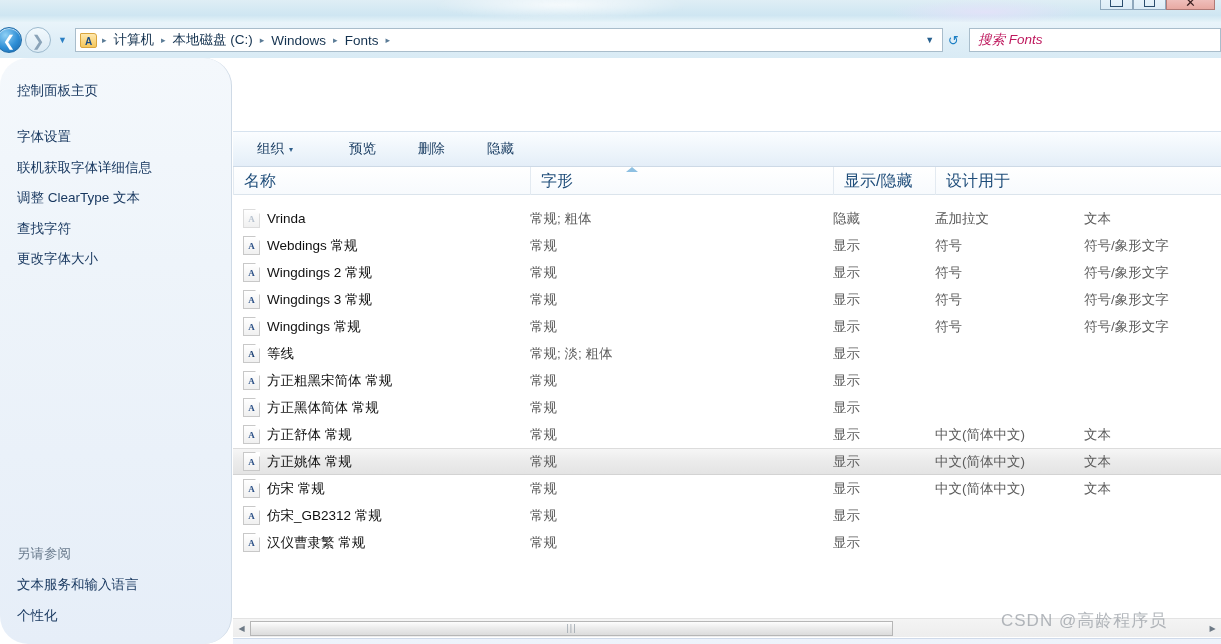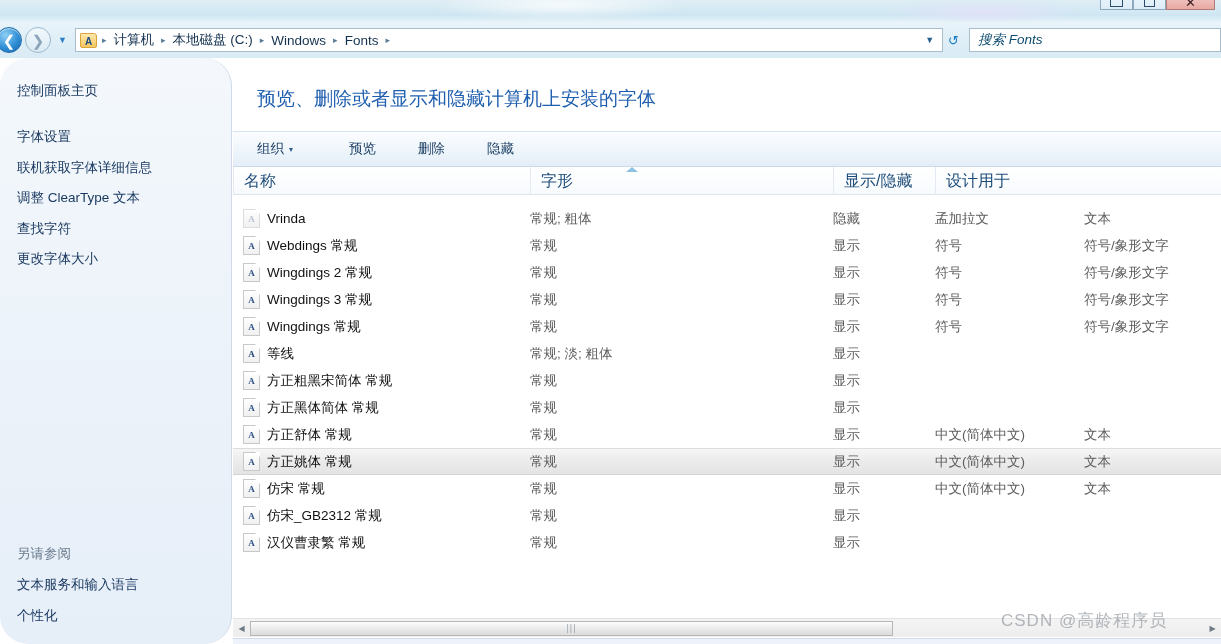--- a/index.html
+++ b/index.html
@@ -97,21 +97,21 @@
   }
   .crumb-sep { color: #5a7b96; font-size: 9px; padding: 0 4px; flex:none; }
   .addr-spacer { flex: 1 1 auto; }
   .addr-chev { color: #27608f; font-size: 9px; padding: 0 6px; flex:none; }
   .addr-refresh { color: #1d7fc4; font-size: 13px; padding: 0 5px; flex:none; letter-spacing:-1px;}
   .search-box {
     margin-left: 6px; margin-right: 0px; width: 252px; height: 24px; flex: none;
     background: #fff; border: 1px solid #a9bdcb;
     display: flex; align-items: center; padding-left: 8px;
   }
-  .search-ph { font-style: italic; color: #0c4a6e; font-size: 13.5px; }
+  .search-ph { font-style: italic; color: #be185d; font-size: 13.5px; }
 
   
   .sidebar {
     position: absolute; left: 0; top: 58px; width: 232px; height: 586px;
     background: linear-gradient(180deg,#f4f8fc 0%, #eef4fa 35%, #e6eef8 100%);
     border-right: 1px solid #cfdae6;
     border-radius: 28px;
   }
   .sb-link {
     position: absolute; left: 17px; color: #16365e; font-size: 13.5px; white-space: nowrap;
@@ -322,21 +322,20 @@
     <div class="sb-link" style="top:162px;">查找字符</div>
     <div class="sb-link" style="top:192px;">更改字体大小</div>
 
     <div class="sb-link muted sb-seealso-title" style="top:487px;">另请参阅</div>
     <div class="sb-link" style="top:518px;">文本服务和输入语言</div>
     <div class="sb-link" style="top:549px;">个性化</div>
   </div>
 
   <div class="content">
 
-    <div class="page-title">预览、删除或者显示和隐藏计算机上安装的字体</div>
 
     <div class="toolbar">
       <div class="tb-item">
         <span>组织</span>
         <span class="tb-caret">▾</span>
       </div>
       <div class="tb-item" style="margin-left:24px;">预览</div>
       <div class="tb-item" style="margin-left:10px;">删除</div>
       <div class="tb-item" style="margin-left:10px;">隐藏</div>
       <div class="tb-spacer"></div>

